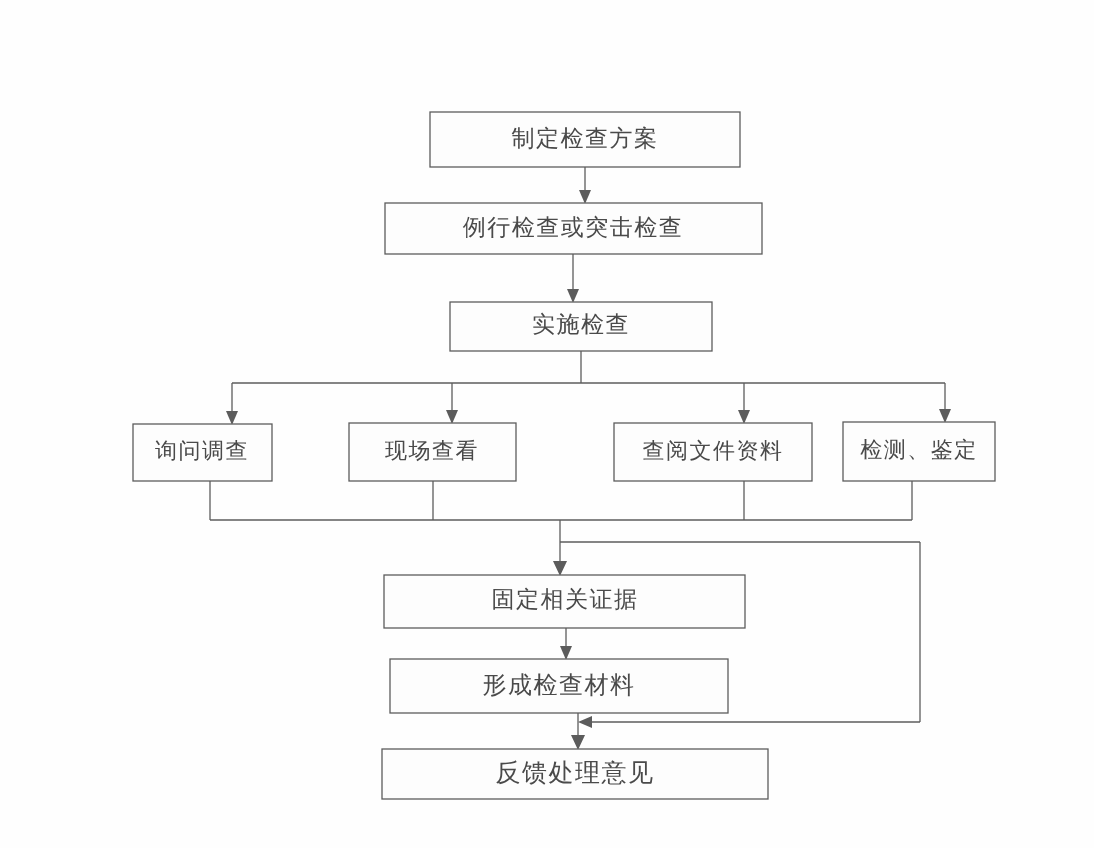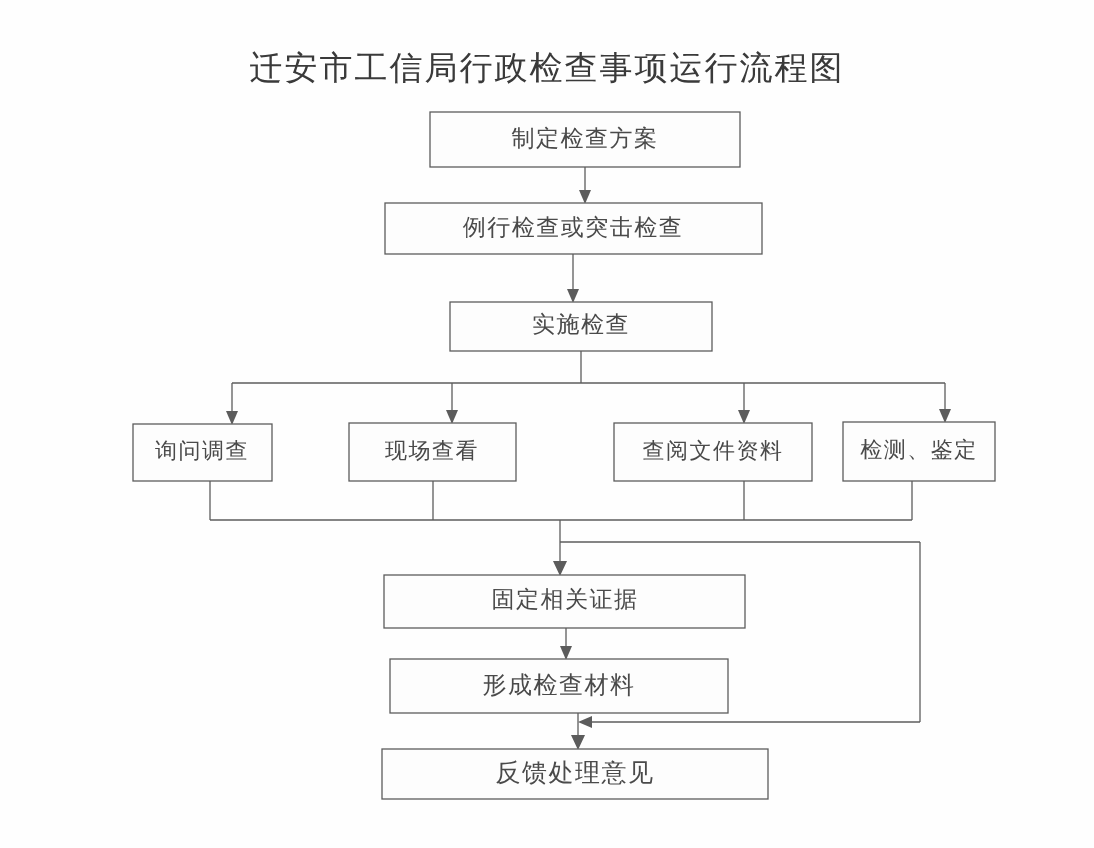--- a/index.html
+++ b/index.html
@@ -58,21 +58,20 @@
   .arrow-head {
     fill: #5c5c5c;
     stroke: none;
   }
 </style>
 </head>
 <body>
 
 <div id="flowchart-root">
 
-  <div id="chart-title">迁安市工信局行政检查事项运行流程图</div>
 
   <svg id="diagram" viewBox="0 0 1094 848">
 
     <g>
 
       <g>
         <path class="conn" d="M 585 167 L 585 196"></path>
         <polygon class="arrow-head" points="585,204 579,190 591,190"></polygon>
       </g>
 

